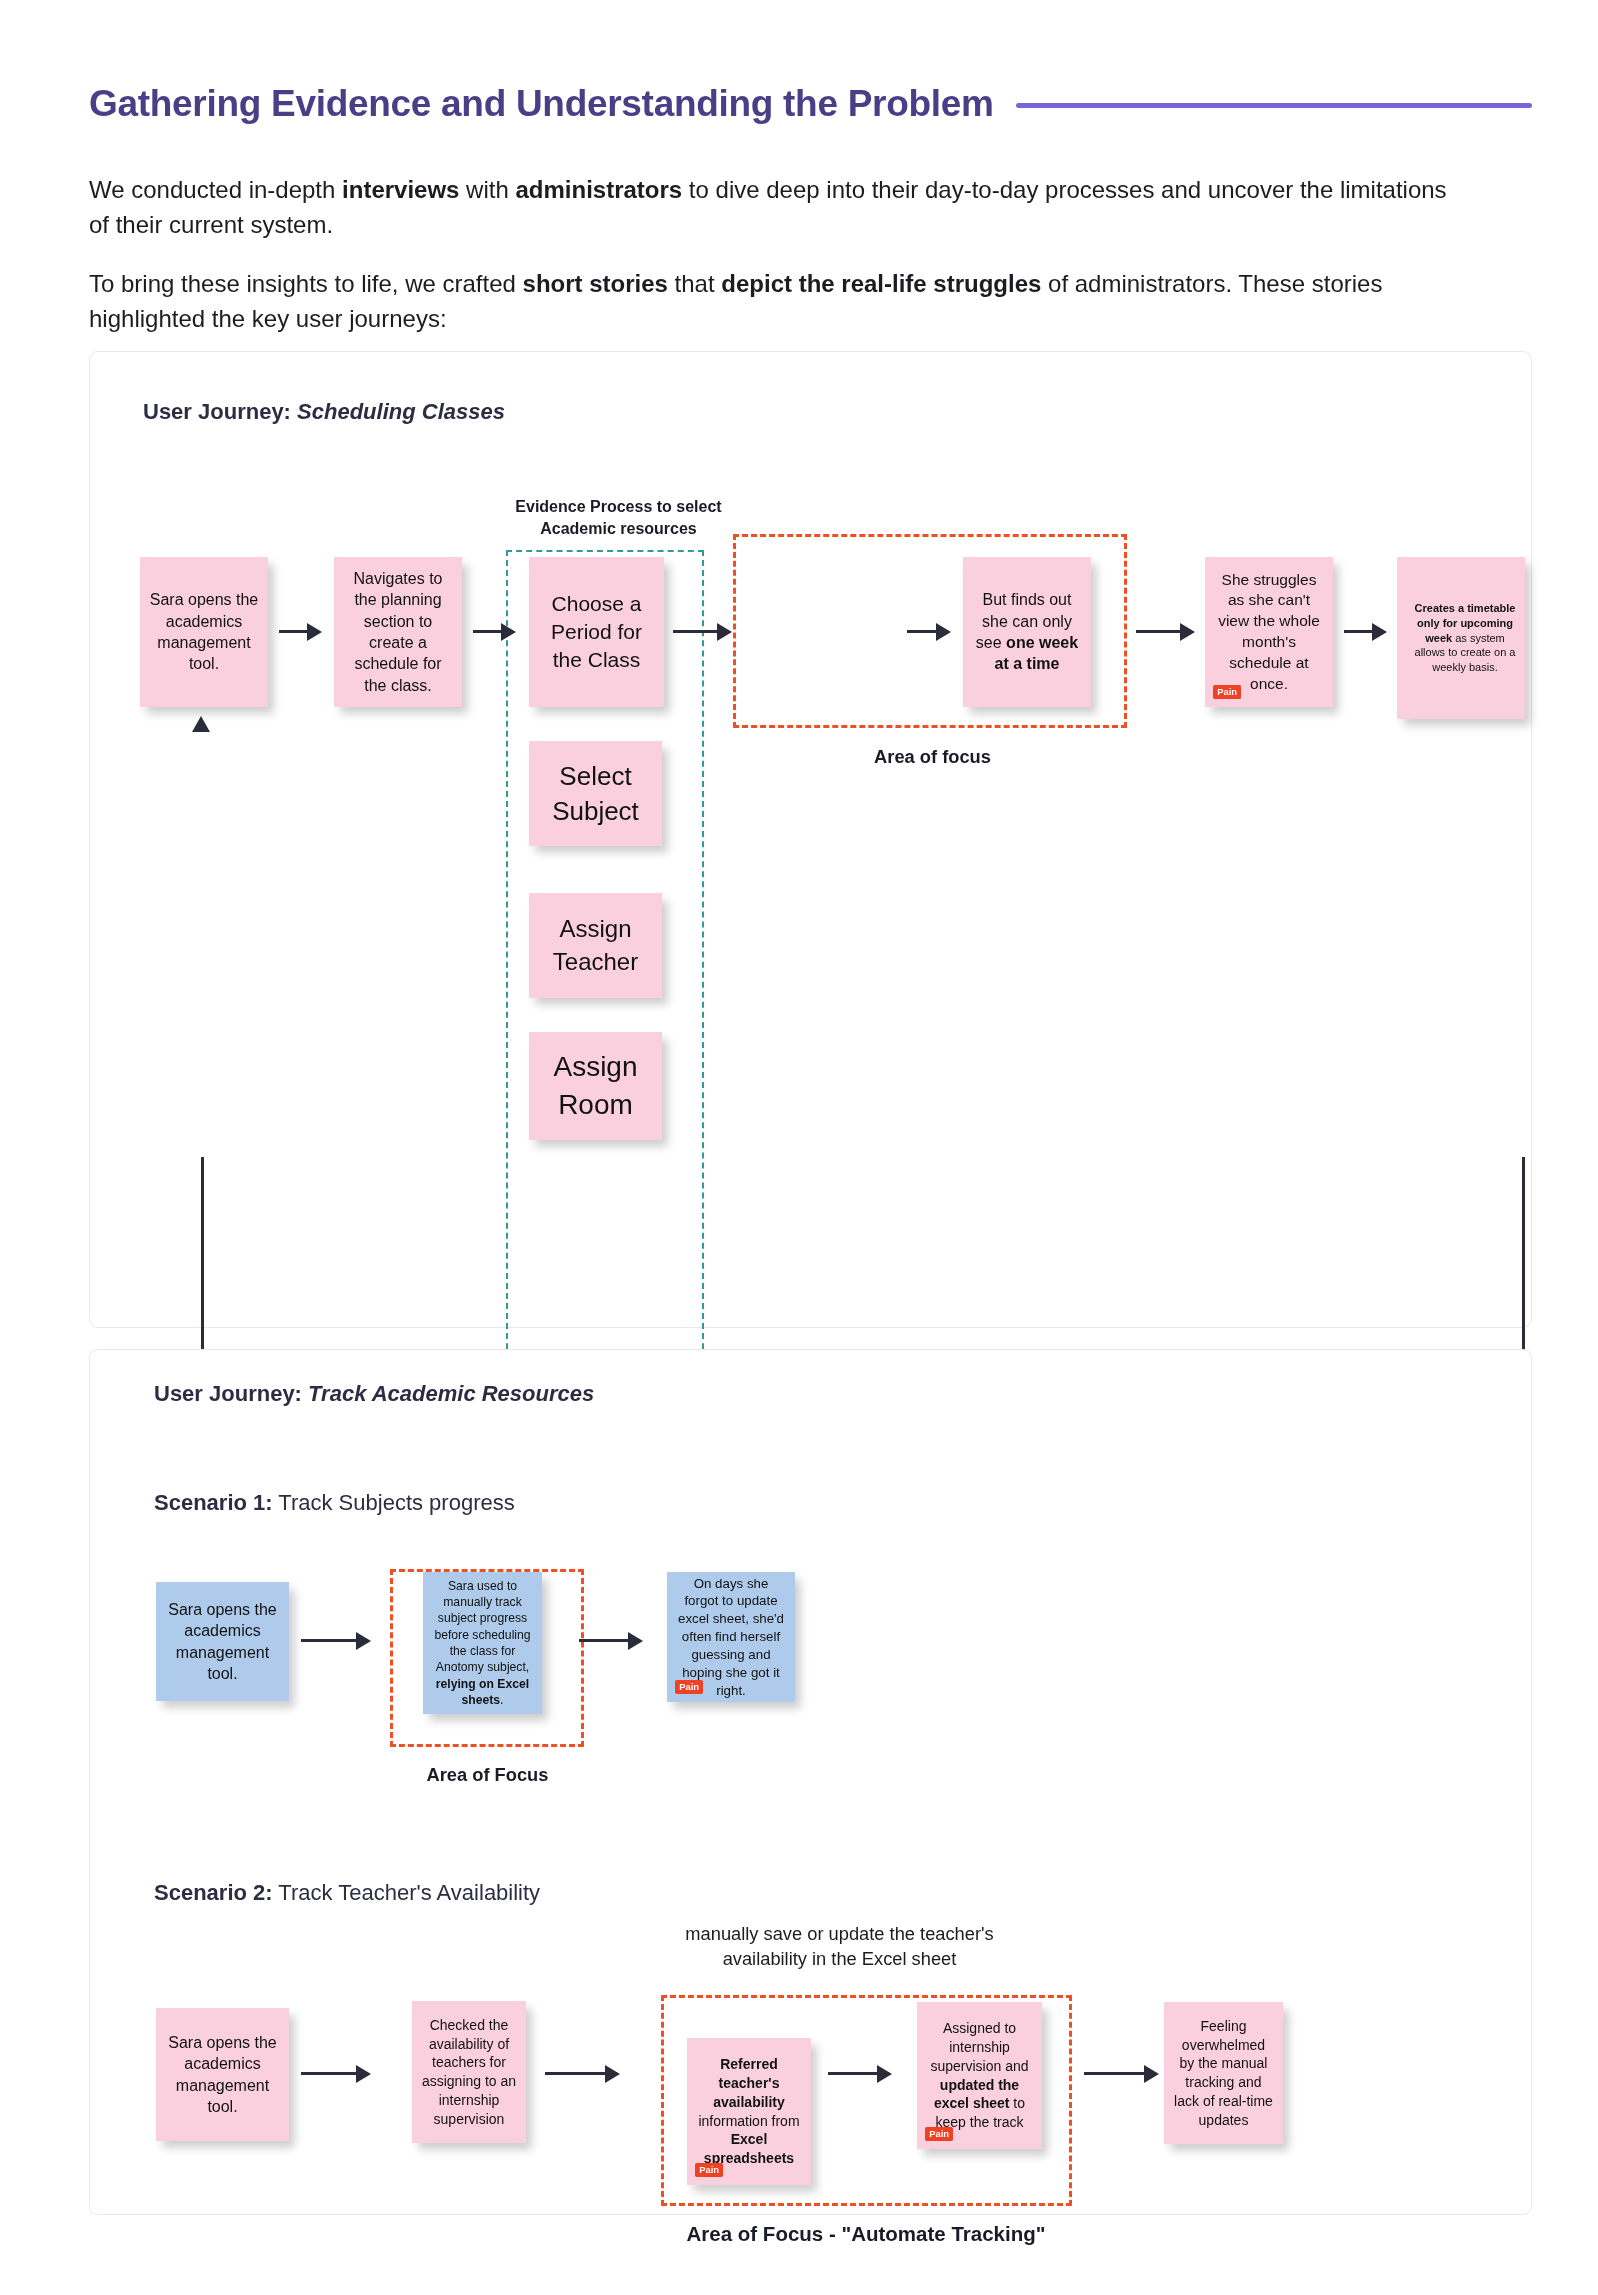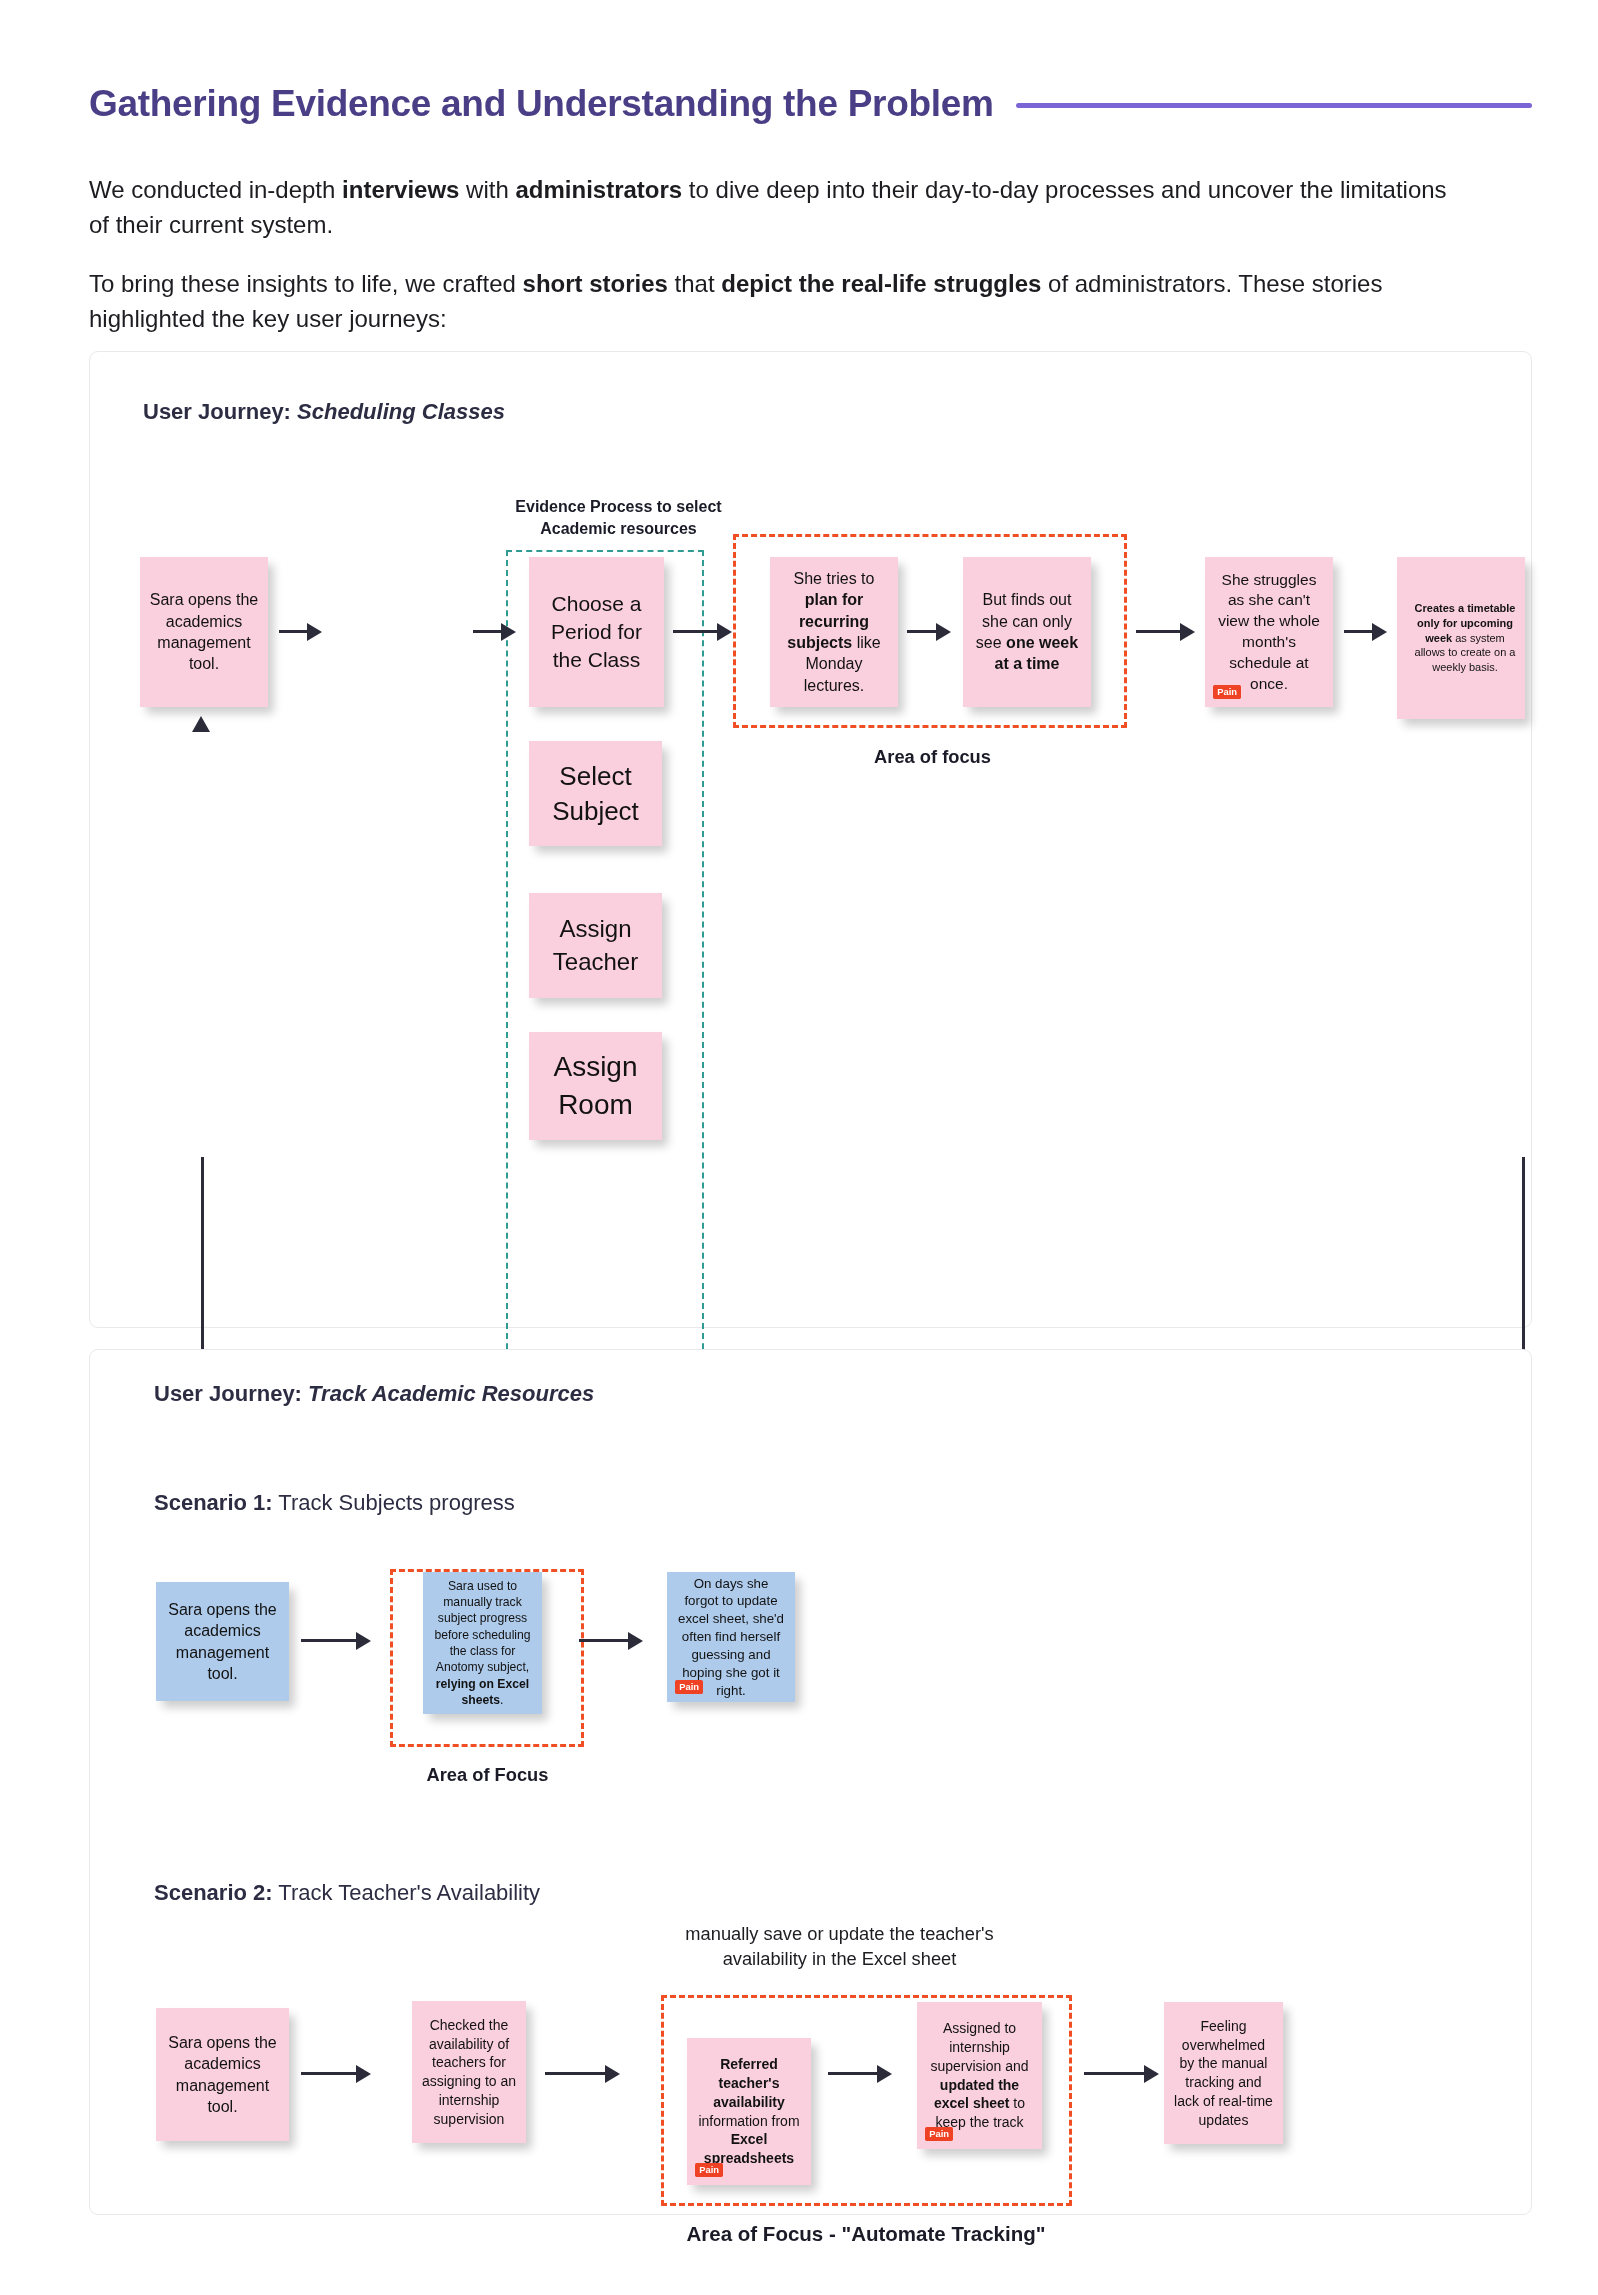--- a/index.html
+++ b/index.html
@@ -211,30 +211,30 @@
     <div class="dashed-teal" style="left:416px; top:198px; width:198px; height:1010px;"></div>
 
     <div class="dashed-red" style="left:643px; top:182px; width:394px; height:194px;"></div>
     <div class="caption mid" style="left:698px; top:394px; width:289px;">Area of focus</div>
 
     <div class="note" style="left:50px; top:205px; width:128px; height:150px; font-size:16px;">
       <span class="txt">Sara opens the academics management tool.</span>
     </div>
     <div class="arrow" style="left:189px; top:278px; width:40px;"></div>
 
+    <div class="note" style="left:244px; top:205px; width:128px; height:150px; font-size:16px;">
+      <span class="txt">Navigates to the planning section to create a schedule for the class.</span>
+    </div>
     <div class="arrow" style="left:383px; top:278px; width:40px;"></div>
 
     <div class="note" style="left:439px; top:205px; width:135px; height:150px; font-size:21px;">
       <span class="txt">Choose a Period for the Class</span>
     </div>
     <div class="arrow" style="left:583px; top:278px; width:56px;"></div>
 
-    <div class="note" style="left:680px; top:205px; width:128px; height:150px; font-size:16px;">
-      <span class="txt"><span>She tries to </span><b>plan for recurring subjects</b><span> like Monday lectures.</span></span>
-    </div>
     <div class="arrow" style="left:817px; top:278px; width:41px;"></div>
 
     <div class="note" style="left:873px; top:205px; width:128px; height:150px; font-size:16px;">
       <span class="txt"><span>But finds out she can only see </span><b>one week at a time</b></span>
     </div>
     <div class="arrow" style="left:1046px; top:278px; width:56px;"></div>
 
     <div class="note" style="left:1115px; top:205px; width:128px; height:150px; font-size:15.5px;">
       <span class="txt">She struggles as she can't view the whole month's schedule at once.</span>
       <span class="pain-badge">Pain</span>

